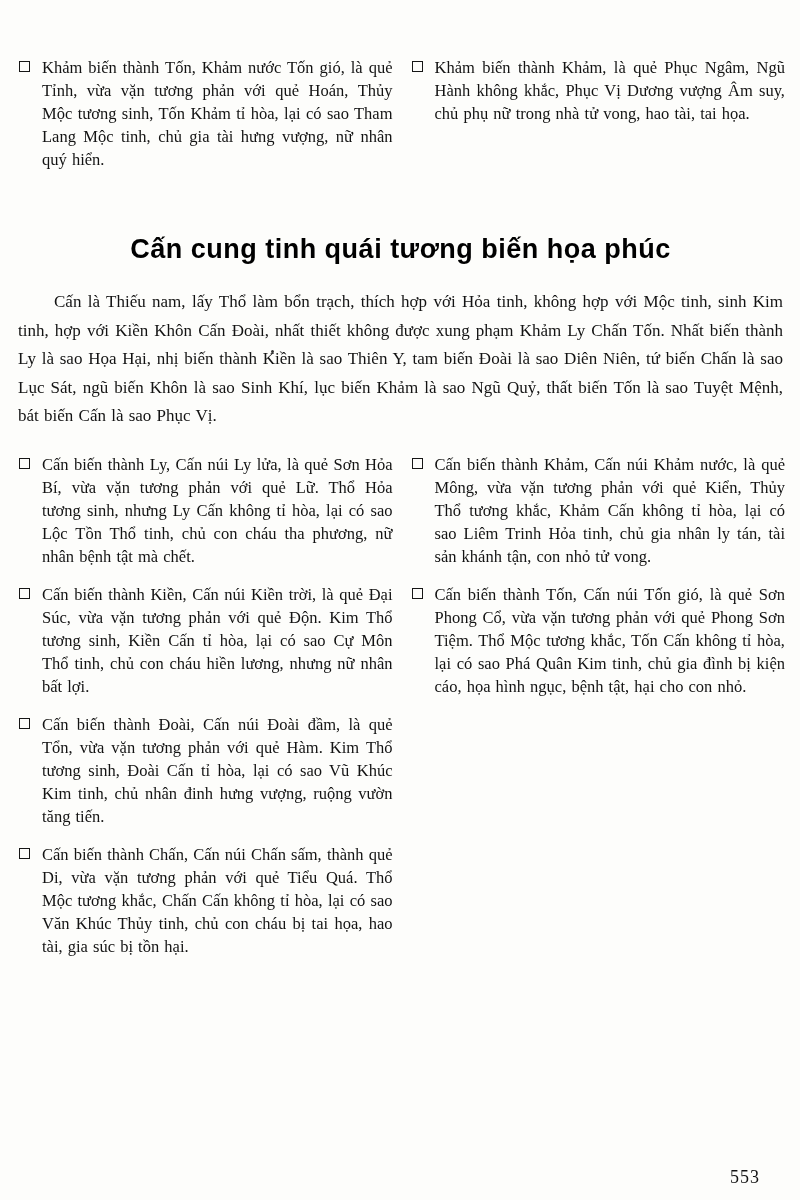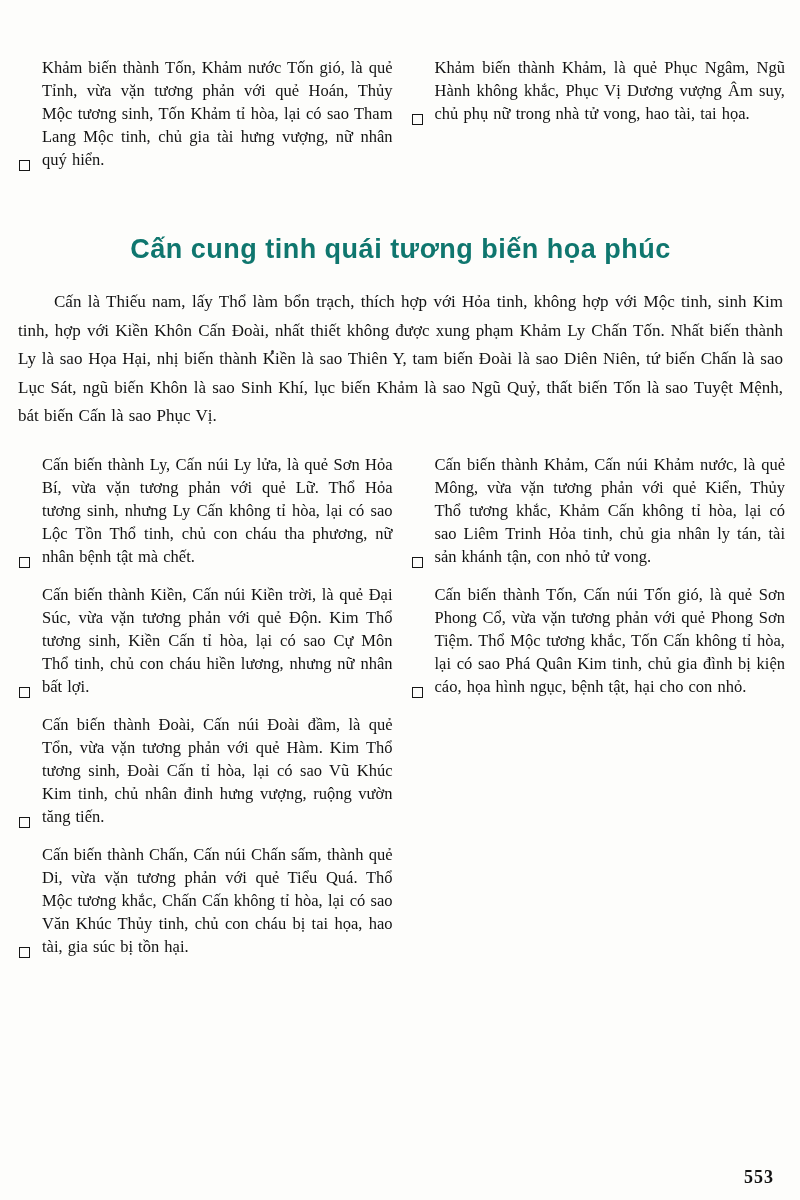--- a/index.html
+++ b/index.html
@@ -10,21 +10,21 @@
     height: 1200px;
     margin: 0 auto;
     background: #fdfdfb;
     color: #131313;
     font-family: "Liberation Serif", "DejaVu Serif", serif;
     padding: 56px 15px 0 16px;
     overflow: hidden;
   }
   .two-col { display: flex; gap: 16px; }
   .col { flex: 1; min-width: 0; }
-  .bullet { display: flex; margin-bottom: 15px; align-items: flex-end; }
+  .bullet { display: flex; margin-bottom: 15px; }
   .bullet .box {
     flex: none;
     width: 11px;
     height: 11px;
     border: 1.7px solid #161616;
     margin: 5px 12px 0 3px;
   }
   .bullet .text {
     flex: 1;
     font-size: 16.5px;
@@ -32,21 +32,21 @@
     text-align: justify;
     word-spacing: 1px;
   }
   .heading {
     margin-top: 48px;
     text-align: center;
     font-family: "Liberation Sans", "DejaVu Sans", sans-serif;
     font-weight: 700;
     font-size: 27px;
     letter-spacing: 0.5px;
-    color: #0f766e;
+    color: #000000;
   }
   .intro {
     margin-top: 23px;
     font-size: 17px;
     line-height: 28.5px;
     text-align: justify;
     text-indent: 36px;
     word-spacing: 1px;
     padding: 0 2px;
   }
@@ -55,24 +55,24 @@
     position: absolute;
     left: 271px;
     top: 350px;
     width: 3px;
     height: 3px;
     background: #333;
     border-radius: 50%;
   }
   .page-number {
     position: absolute;
-    right: 26px;
+    right: 40px;
     bottom: 12px;
     font-size: 18px;
-    font-weight: 700;
+    font-weight: 400;
     letter-spacing: 1px;
   }
 </style>
 </head>
 <body>
 
 <div class="page">
 
   <div class="two-col">
     <div class="col">

